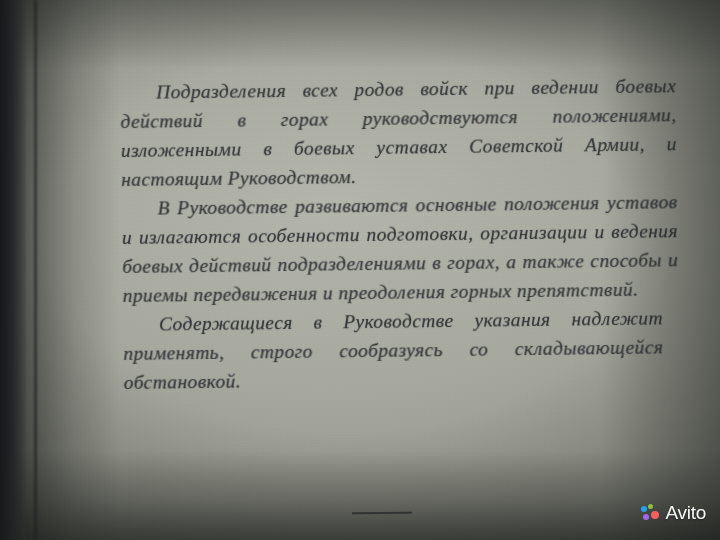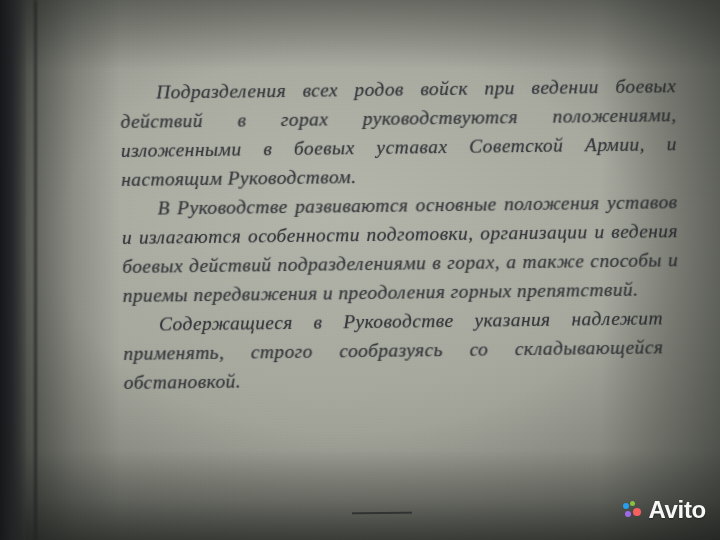--- a/index.html
+++ b/index.html
@@ -169,22 +169,22 @@
     height: 19px;
   }
   .wm-dot { position: absolute; border-radius: 50%; }
   .d1 { width: 6px;  height: 6px;  left: 0px;  top: 2px;  background: #24a3f5; }
   .d2 { width: 5px;  height: 5px;  left: 7px;  top: 0px;  background: #8bc53f; }
   .d3 { width: 8px;  height: 8px;  left: 10px; top: 7px;  background: #ff6163; }
   .d4 { width: 6px;  height: 6px;  left: 2px;  top: 10px; background: #a26bf0; }
   .wm-text {
     color: #ffffff;
     font-family: "Liberation Sans", sans-serif;
-    font-size: 24px;
-    font-weight: bold;
+    font-size: 19px;
+    font-weight: normal;
     letter-spacing: -0.3px;
     text-shadow: 0 1px 2px rgba(0,0,0,0.45);
   }
 </style>
 </head>
 <body>
 
 <div id="photo">
 
   <div class="paper"></div>

